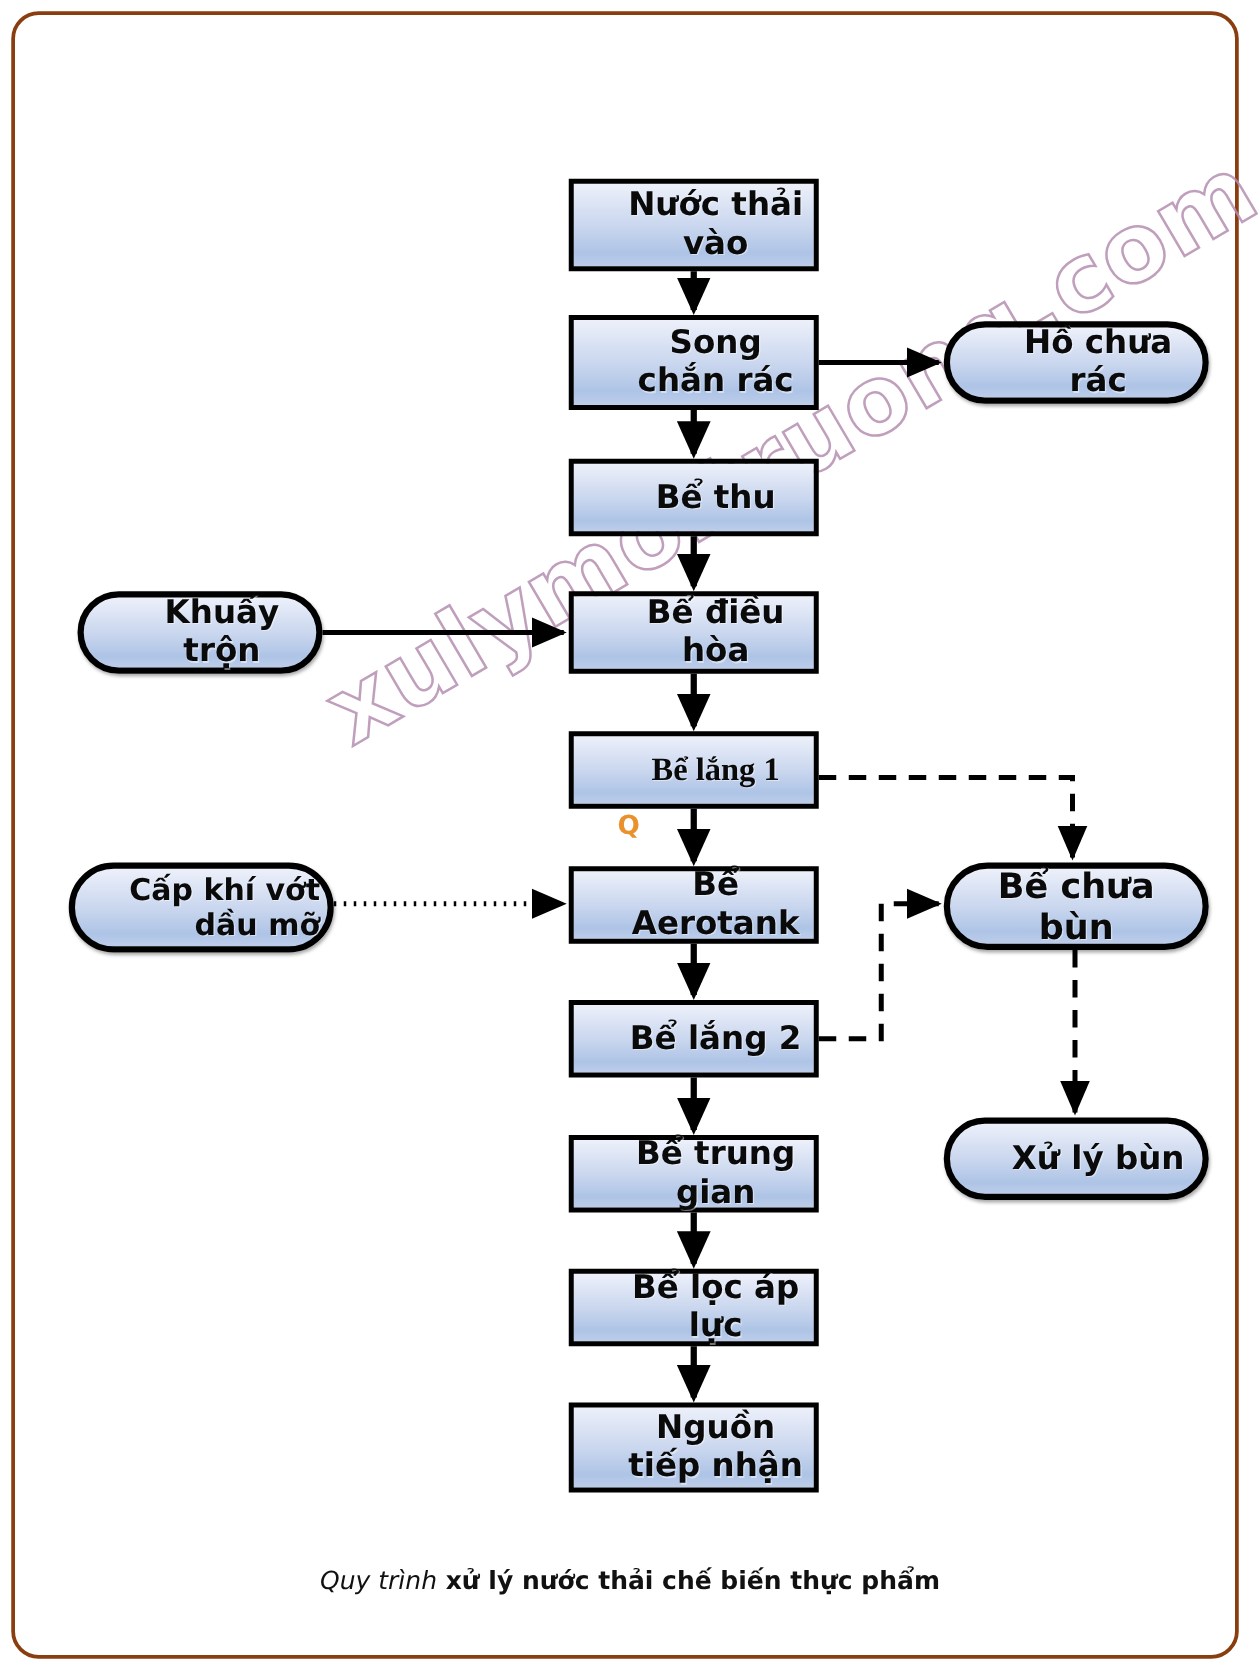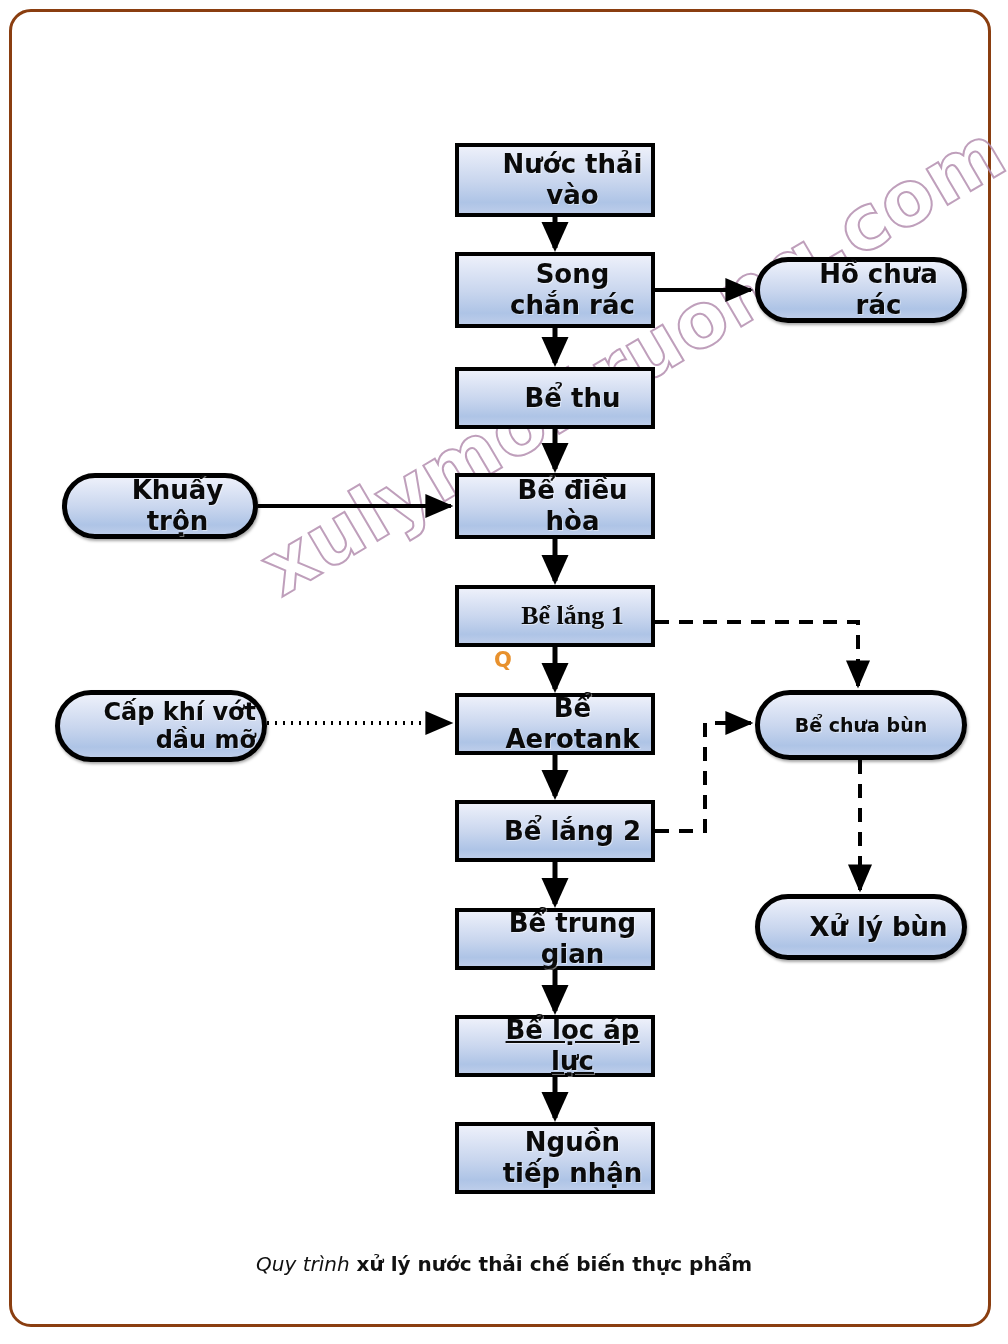--- a/index.html
+++ b/index.html
@@ -77,21 +77,21 @@
     z-index: 3;
   }
   .node.rect { border-radius: 0; }
   .node.stadium {
     border-radius: 999px;
     border-width: 5px;
     box-shadow: 1px 2px 3px rgba(0,0,0,.35);
   }
   .node span { display: block; width: 100%; padding: 0 6px; }
   .f26 { font-size: 26px; padding-left: 35px; }
-  .f25 { font-size: 19px; }
+  .f25 { font-size: 28px; }
   .f24 { font-size: 24px; text-align: right; }
   
   #q-label {
     position: absolute;
     left: 494px;
     top: 648px;
     font-size: 21px;
     font-weight: 700;
     color: #e8912d;
     z-index: 4;
@@ -208,21 +208,21 @@
   </div>
 
   <div class="node stadium f26" style="left:755px; top:894px; width:212px; height:66px;justify-content:center;">
     <span>Xử lý bùn</span>
   </div>
 
   <div class="node rect f26" style="left:455px; top:908px; width:200px; height:62px;">
     <span>Bể trung gian</span>
   </div>
 
-  <div class="node rect f26" style="left:455px; top:1015px; width:200px; height:62px;text-decoration:underline;">
+  <div class="node rect f26" style="left:455px; top:1015px; width:200px; height:62px;">
     <span>Bể lọc áp lực</span>
   </div>
 
   <div class="node rect f26" style="left:455px; top:1122px; width:200px; height:72px;">
     <span>Nguồn tiếp nhận</span>
   </div>
 
   <div id="caption">
     <span class="cap-it">Quy trình</span><span class="cap-bd"> xử lý nước thải chế biến thực phẩm</span>
   </div>

